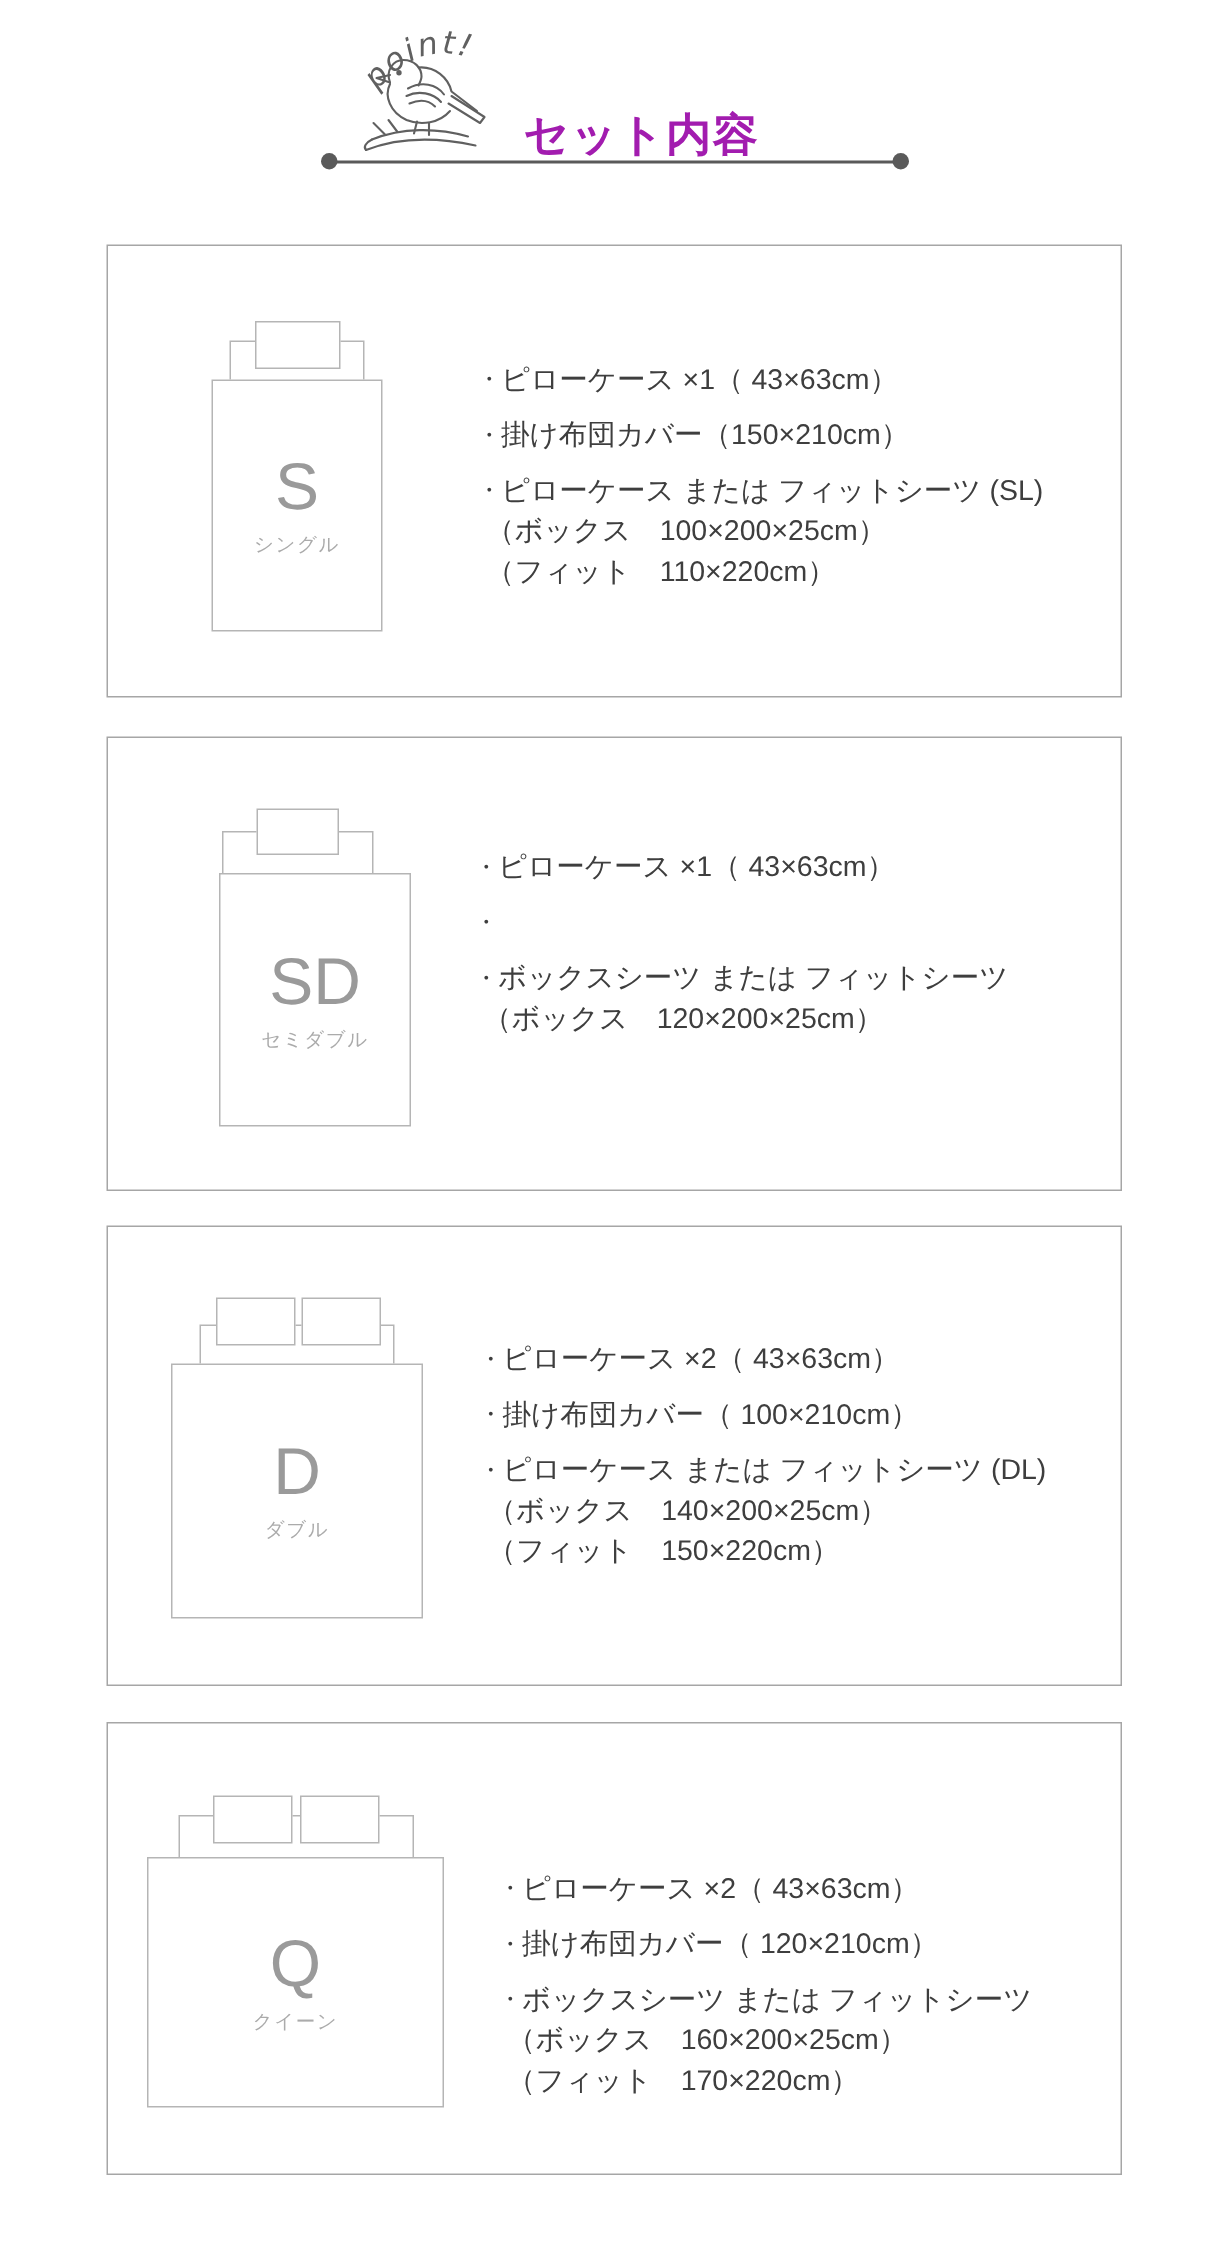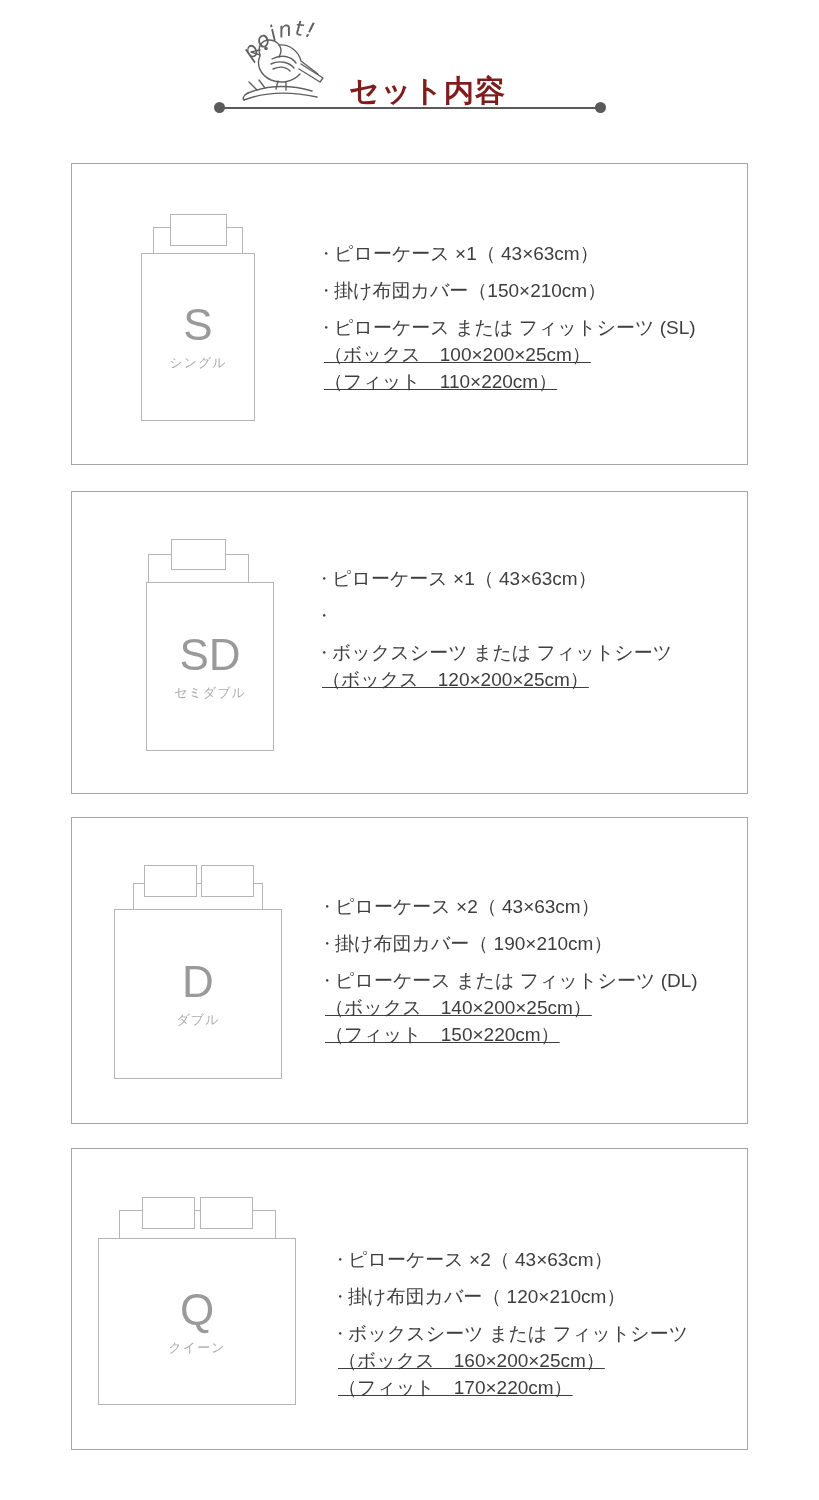--- a/index.html
+++ b/index.html
@@ -6,21 +6,21 @@
   #canvas{
     position:relative;width:819px;height:1500px;background:#fff;overflow:hidden;
     font-family:"Liberation Sans","DejaVu Sans",sans-serif;
     color:var(--text,#3e3e3e);
   }
   
   .bird-svg{position:absolute;left:238px;top:10px;width:110px;height:96px;}
   .page-title{
     position:absolute;left:349px;top:54px;width:300px;
     font-family:"DejaVu Serif","Liberation Serif",serif;
-    font-size:30px;letter-spacing:1px;color:#7f1d1d;line-height:34px;
+    font-size:30px;letter-spacing:1px;color:#a21caf;line-height:34px;
   }
   .divider-line{position:absolute;left:219px;top:107px;width:381px;height:2px;background:var(--divider,#5a5a5a);}
   .divider-dot{position:absolute;top:102px;width:11px;height:11px;border-radius:50%;background:var(--divider,#5a5a5a);}
   .dot-l{left:214px;} .dot-r{left:595px;}
   
   .size-box{position:absolute;left:71px;width:675px;border:1px solid var(--box-border,#a6a6a6);background:#fff;}
   .box-s {top:163px;height:300px;}
   .box-sd{top:491px;height:301px;}
   .box-d {top:817px;height:305px;}
   .box-q {top:1148px;height:300px;}
@@ -54,21 +54,21 @@
   .box-q .pillow-2{left:128px;top:48px;width:51px;height:30px;}
   
   .details{position:absolute;margin:0;padding:0;list-style:none;width:450px;font-size:19px;line-height:27px;}
   .box-s  .details{left:246px;top:76px;}
   .box-sd .details{left:244px;top:73px;}
   .box-d  .details{left:247px;top:75px;}
   .box-q  .details{left:260px;top:97px;}
   .details li{display:flex;margin:0 0 10px 0;}
   .details li:last-child{margin-bottom:0;}
   .bullet{flex:0 0 16px;width:16px;font-size:16px;line-height:27px;color:var(--text,#3e3e3e);}
-  .sub{margin-left:-10px;text-decoration:underline;}
+  .sub{margin-left:-10px;}
   
   .sk{stroke:var(--sketch,#606060);fill:none;stroke-width:1.4;stroke-linecap:round;stroke-linejoin:round;}
   .point-text{fill:var(--sketch,#606060);font-family:"DejaVu Sans","Liberation Sans",sans-serif;font-style:italic;font-size:21px;letter-spacing:1.5px;}
 </style>
 </head>
 <body>
 
 <div id="canvas" style="--text: #3e3e3e; --box-border: #a6a6a6; --diagram-line: #b5b5b5; --size-letter: #9a9a9a; --size-label: #ababab; --divider: #5a5a5a; --sketch: #606060;">
 
   <svg class="bird-svg" viewBox="0 0 110 96" aria-hidden="true">
@@ -164,21 +164,21 @@
     </div>
     <div class="dg pillow pillow-1"></div>
     <div class="dg pillow pillow-2"></div>
     <ul class="details">
       <li>
         <span class="bullet">・</span>
         <div>ピローケース ×2（ 43×63cm）</div>
       </li>
       <li>
         <span class="bullet">・</span>
-        <div>掛け布団カバー（ 190×210cm）</div>
+        <div>掛け布団カバー（ 100×210cm）</div>
       </li>
       <li>
         <span class="bullet">・</span>
         <div>
           <div>ピローケース または フィットシーツ (DL)</div>
           <div class="sub">（ボックス　140×200×25cm）</div>
           <div class="sub">（フィット　150×220cm）</div>
         </div>
       </li>
     </ul>

